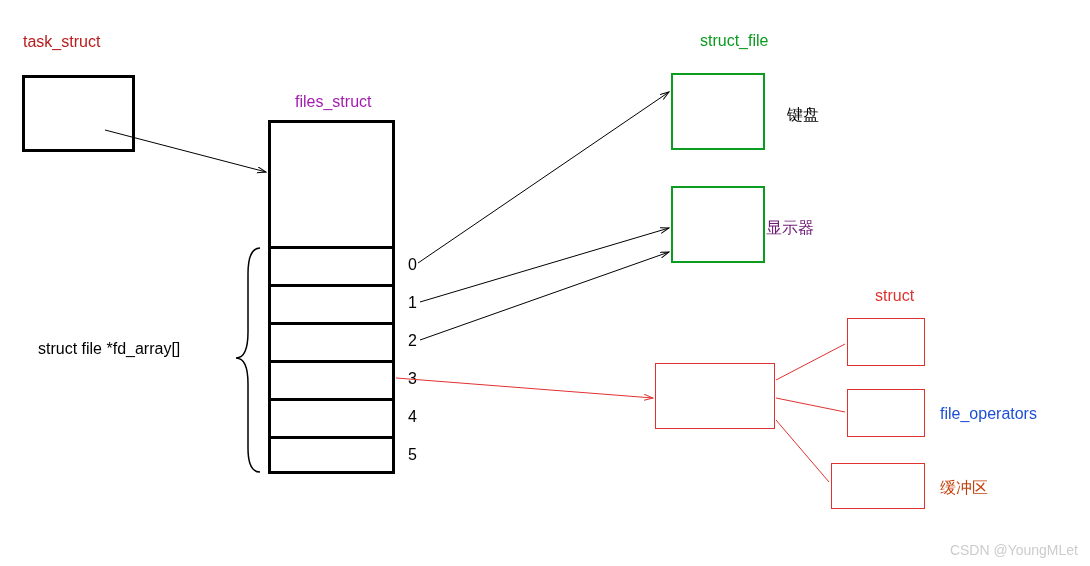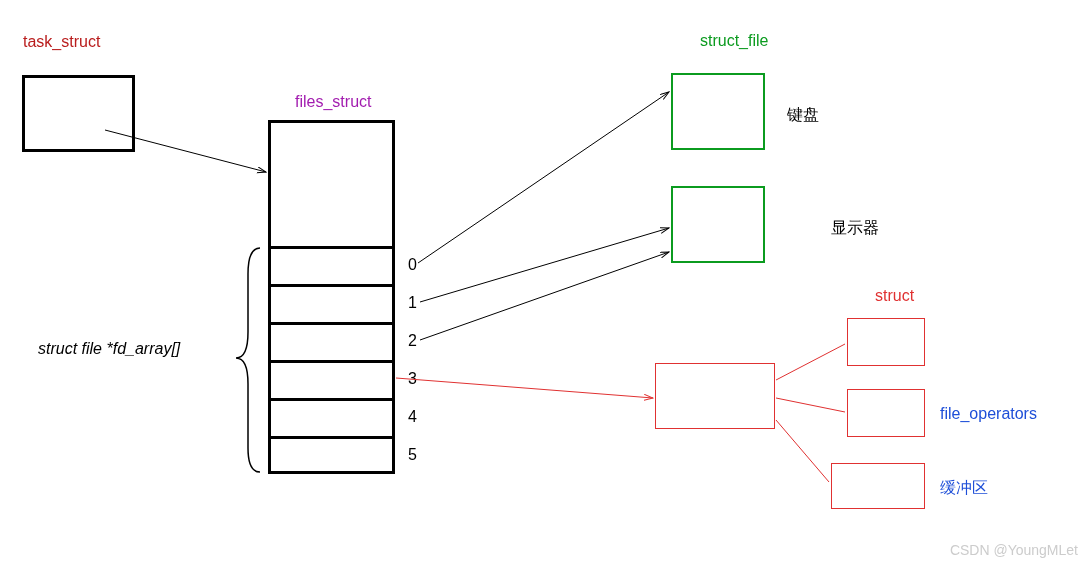--- a/index.html
+++ b/index.html
@@ -52,40 +52,40 @@
 <div class="box" style="left:268px; top:398px; width:127px; height:38px; border:3px solid #000; border-bottom:none;"></div>
 <div class="box" style="left:268px; top:436px; width:127px; height:38px; border:3px solid #000;"></div>
 
 <div class="label" style="left:408px; top:256px; color:#000;">0</div>
 <div class="label" style="left:408px; top:294px; color:#000;">1</div>
 <div class="label" style="left:408px; top:332px; color:#000;">2</div>
 <div class="label" style="left:408px; top:370px; color:#000;">3</div>
 <div class="label" style="left:408px; top:408px; color:#000;">4</div>
 <div class="label" style="left:408px; top:446px; color:#000;">5</div>
 
-<div class="label" style="left:38px; top:340px; color:#000;font-style:italic;">struct file *fd_array[]</div>
+<div class="label" style="left:38px; top:340px; color:#000;">struct file *fd_array[]</div>
 
 <div class="label" style="left:660px; top:32px; color:#0b9b1f;margin-left:40px;">struct_file</div>
 
 <div class="box" style="left:671px; top:73px; width:94px; height:77px; border:2px solid #0b9b1f;"></div>
 <div class="label" style="left:787px; top:105px; color:#000;">键盘</div>
 
 <div class="box" style="left:671px; top:186px; width:94px; height:77px; border:2px solid #0b9b1f;"></div>
-<div class="label" style="left:831px; top:218px; color:#000000;">显示器</div>
+<div class="label" style="left:766px; top:218px; color:#701a75;">显示器</div>
 
 <div class="box" style="left:655px; top:363px; width:120px; height:66px; border:1.5px solid #e03131;"></div>
 
 <div class="label" style="left:875px; top:287px; color:#e03131;">struct</div>
 <div class="box" style="left:847px; top:318px; width:78px; height:48px; border:1.5px solid #e03131;"></div>
 
 <div class="box" style="left:847px; top:389px; width:78px; height:48px; border:1.5px solid #e03131;"></div>
 <div class="label" style="left:940px; top:405px; color:#1d4ed8;">file_operators</div>
 
 <div class="box" style="left:831px; top:463px; width:94px; height:46px; border:1.5px solid #e03131;"></div>
-<div class="label" style="left:940px; top:478px; color:#1d4ed8;">缓冲区</div>
+<div class="label" style="left:940px; top:478px; color:#c2410c;">缓冲区</div>
 
 <div class="watermark" style="right:12px; bottom:8px;">CSDN @YoungMLet</div>
 
 <svg class="connector">
   <defs>
     <marker id="arrow-black" markerWidth="10" markerHeight="10" refX="9" refY="3" orient="auto" markerUnits="strokeWidth">
       <path d="M0,0 L9,3 L0,6" fill="none" stroke="#000" stroke-width="1"></path>
     </marker>
     <marker id="arrow-red" markerWidth="10" markerHeight="10" refX="9" refY="3" orient="auto" markerUnits="strokeWidth">
       <path d="M0,0 L9,3 L0,6" fill="none" stroke="#e03131" stroke-width="1"></path>

